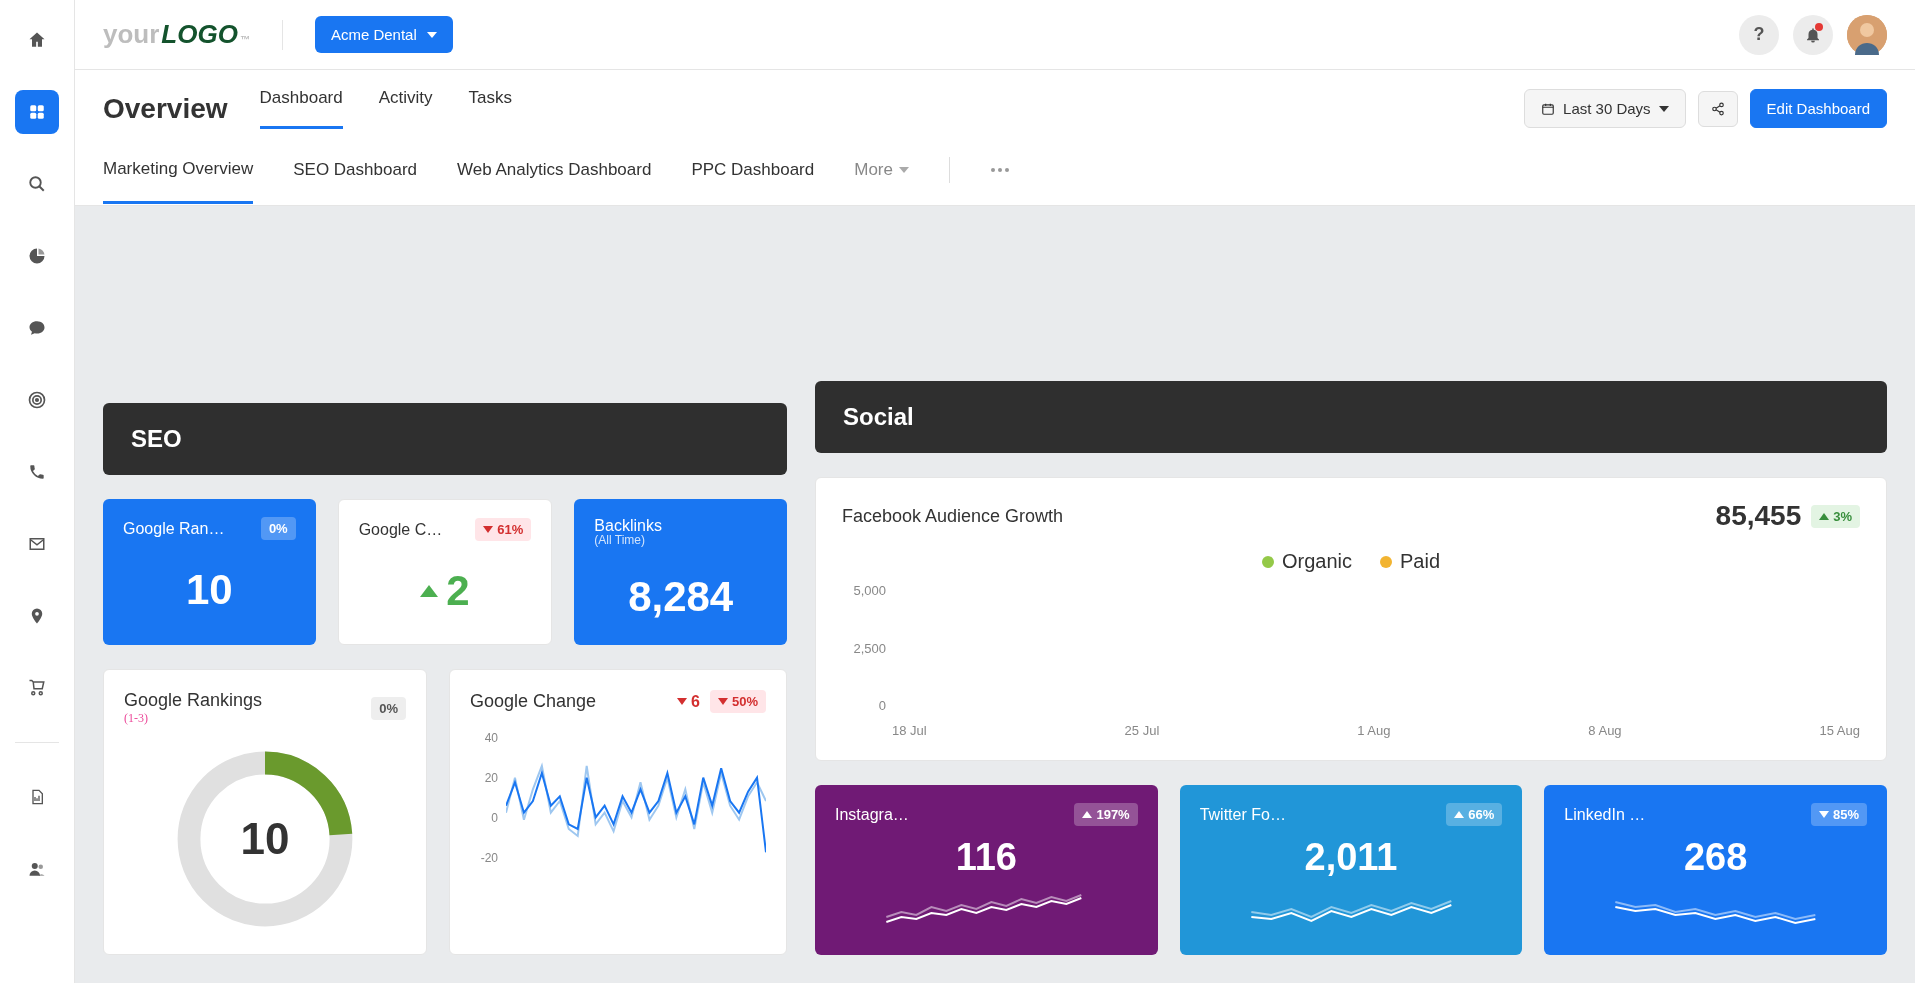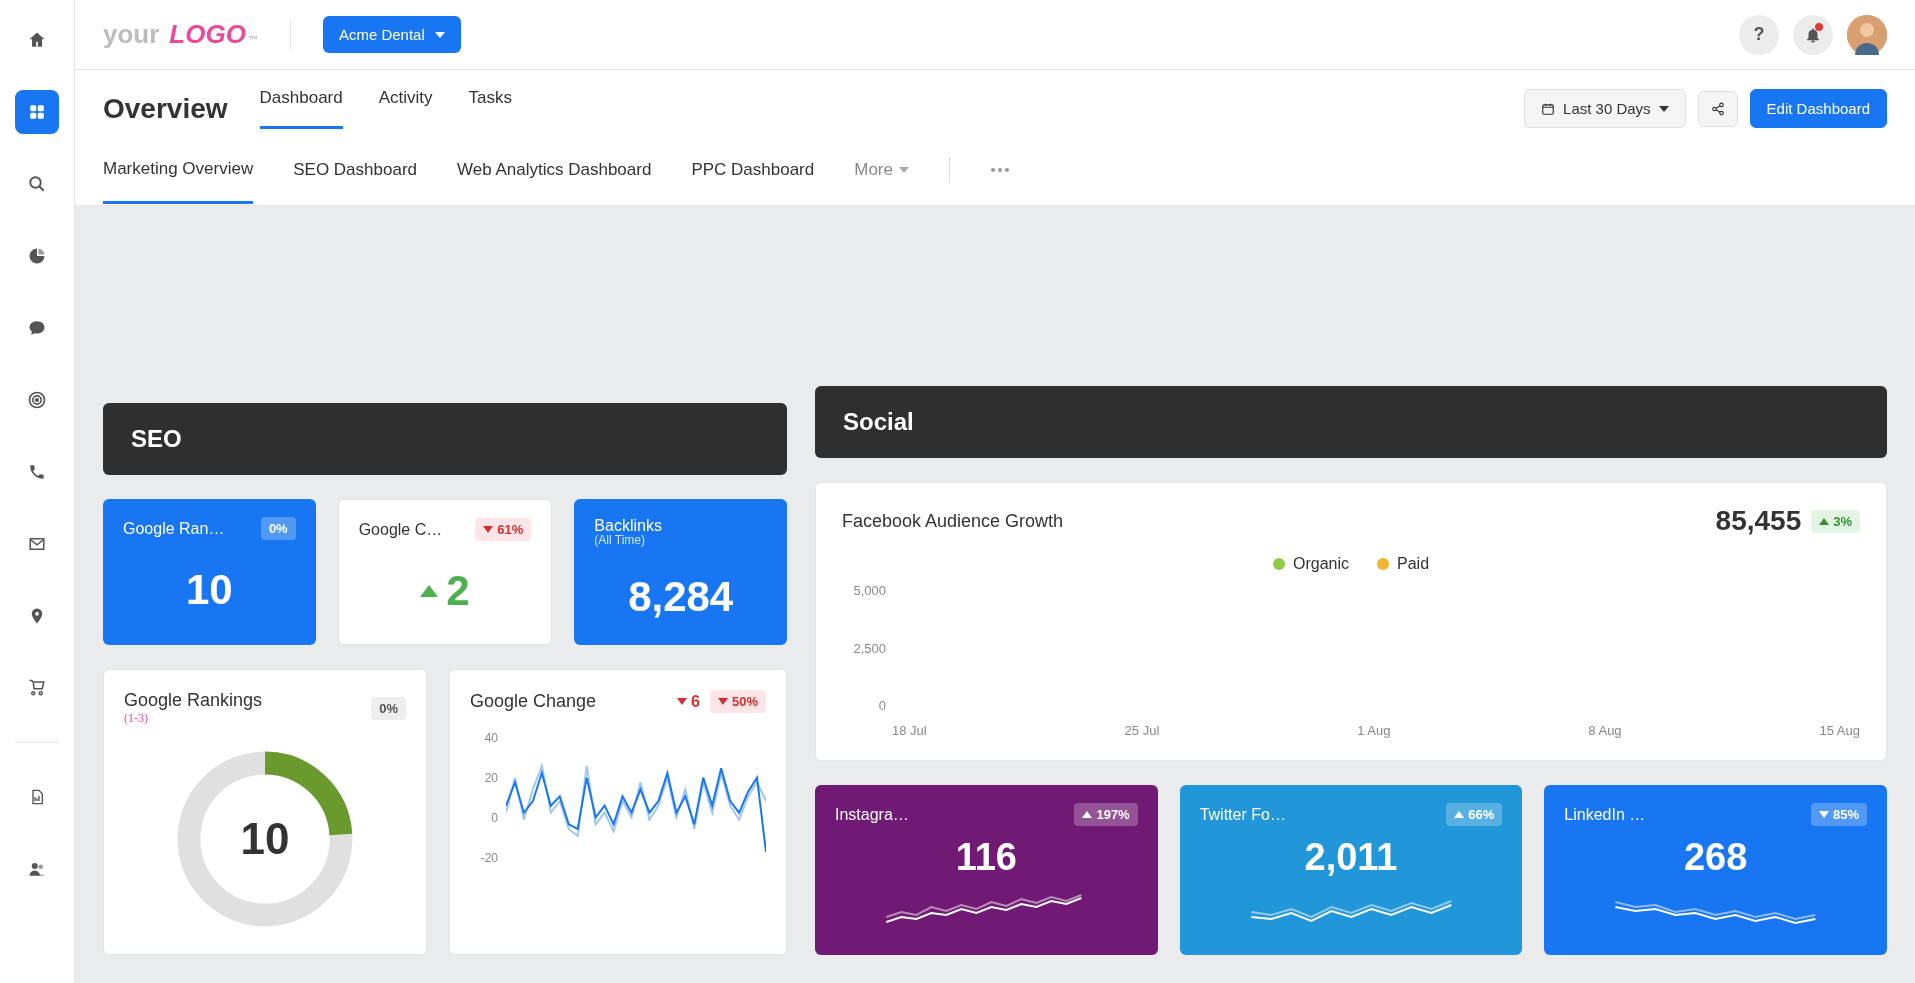--- a/index.html
+++ b/index.html
@@ -5,21 +5,21 @@
 * { margin: 0; padding: 0; box-sizing: border-box; }
 body { font-family: -apple-system, BlinkMacSystemFont, "Segoe UI", Helvetica, Arial, sans-serif; background: #fff; color: #333; }
 .app { display: flex; height: 100vh; border-radius: 30px; }
 .sidebar-left { width: 75px; border-right: 1px solid #e5e5e5; display: flex; flex-direction: column; align-items: center; padding-top: 18px; gap: 28px; }
 .sidebar-left .icon-btn { width: 44px; height: 44px; display: flex; align-items: center; justify-content: center; border-radius: 8px; color: #555; cursor: pointer; }
 .sidebar-left .icon-btn.active { background: #1976f2; color: #fff; }
 .sidebar-left .divider { width: 60%; height: 1px; background: #e5e5e5; margin: 4px 0; }
 .main { flex: 1; display: flex; flex-direction: column; overflow: hidden; }
 .topbar { height: 70px; display: flex; align-items: center; padding: 0 28px; border-bottom: 1px solid #e5e5e5; gap: 24px; }
 .logo { font-size: 26px; font-weight: 700; color: #bdbdbd; display: flex; align-items: baseline; }
-.logo .strong { color: #ec4899; font-style: italic; font-weight: 800; margin-left: 10px; }
+.logo .strong { color: #14532d; font-style: italic; font-weight: 800; margin-left: 2px; }
 .logo .tm { font-size: 10px; color: #bdbdbd; vertical-align: super; margin-left: 2px; }
 .logo-divider { width: 1px; height: 30px; background: #e5e5e5; margin: 0 8px; }
 .account-select { background: #1976f2; color: #fff; border: none; padding: 10px 16px; border-radius: 6px; font-size: 15px; display: flex; align-items: center; gap: 10px; cursor: pointer; }
 .topbar-right { margin-left: auto; display: flex; align-items: center; gap: 14px; }
 .circle-btn { width: 40px; height: 40px; border-radius: 50%; background: #ececec; display: flex; align-items: center; justify-content: center; color: #555; cursor: pointer; position: relative;}
 .notif-dot { position: absolute; top: 8px; right: 10px; width: 8px; height: 8px; background: #e53935; border-radius: 50%; }
 .avatar { width: 40px; height: 40px; border-radius: 50%; background: #d8a070; display:flex; align-items:center; justify-content:center; color:#fff; font-weight:600; }
 .section-header { display: flex; align-items: center; padding: 18px 28px 0; gap: 32px; }
 .page-title { font-size: 28px; font-weight: 700; }
 .tabs { display: flex; gap: 36px; }
@@ -61,21 +61,21 @@
 .card-sub { font-size: 12px; color: #ec4899; font-family: Liberation Serif, serif; }
 .gauge-wrap { position: relative; width: 190px; height: 190px; margin: 18px auto 0; }
 .gauge-num { position: absolute; top: 50%; left: 50%; transform: translate(-50%,-50%); font-size: 44px; font-weight: 700; }
 .change-row { display: flex; align-items: center; gap: 10px; }
 .sparkline-axis { display:flex; flex-direction:column; gap:26px; font-size:12px; color:#888; text-align:right; width:28px; }
 .spark-body { display:flex; gap:8px; margin-top:18px; }
 .social-card { background: #fff; border: 1px solid #e5e5e5; border-radius: 6px; padding: 22px 26px; }
 .social-head { display: flex; align-items: center; justify-content: space-between; }
 .social-title { font-size: 18px; font-weight: 500; }
 .social-value { font-size: 28px; font-weight: 700; }
-.legend { display: flex; gap: 28px; justify-content: center; margin: 18px 0 10px; font-size: 16px; }
+.legend { display: flex; gap: 28px; justify-content: center; margin: 18px 0 10px; font-size: 20px; }
 .legend-item { display: flex; align-items: center; gap: 8px; }
 .legend-dot { width: 12px; height: 12px; border-radius: 50%; }
 .bar-chart { display: flex; align-items: flex-end; height: 130px; gap: 7px; margin-left: 50px; position: relative; }
 .bar-chart .bar { flex: 1; display: flex; flex-direction: column-reverse; }
 .bar .seg-paid { background: #f2b431; }
 .bar .seg-org { background: #94c948; }
 .y-axis { position: absolute; left: -50px; top: 0; bottom: 0; display: flex; flex-direction: column; justify-content: space-between; font-size: 13px; color: #888; text-align: right; width: 44px; }
 .x-axis { display: flex; justify-content: space-between; margin-left: 50px; margin-top: 10px; font-size: 13px; color: #888; }
 .social-kpi-row { display: flex; gap: 22px; }
 .skpi { flex: 1; border-radius: 6px; padding: 18px 20px; color: #fff; display: flex; flex-direction: column; min-height: 170px;}

